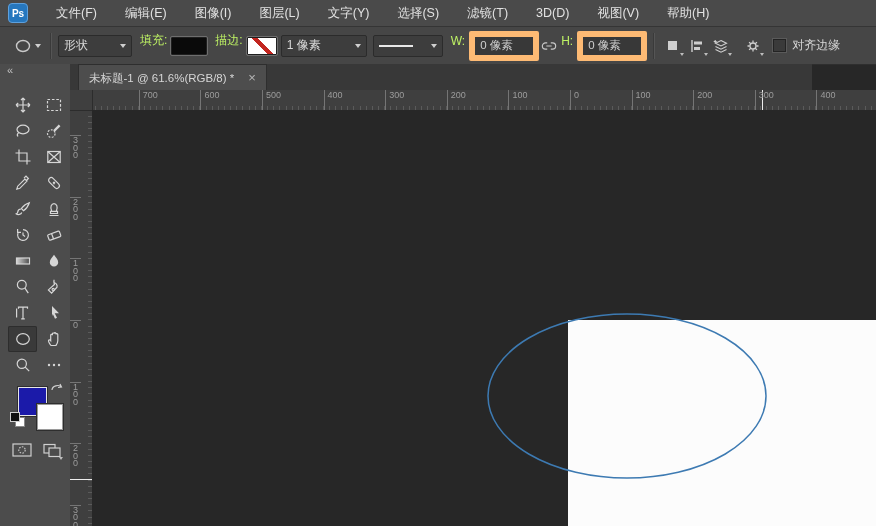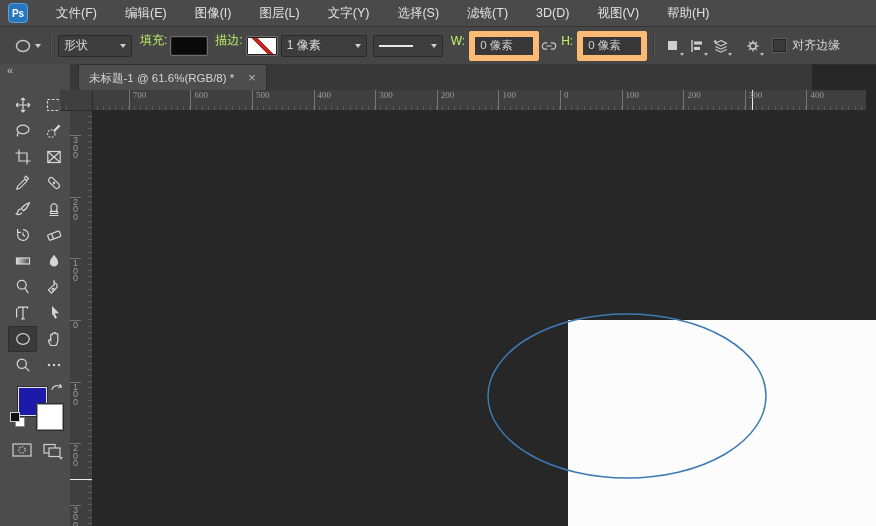--- a/index.html
+++ b/index.html
@@ -47,21 +47,21 @@
   #default-colors .b{position:absolute;left:0;top:0;width:8px;height:8px;background:#101010;border:1px solid #cfcfcf;z-index:2;}
   #default-colors .w{position:absolute;left:5px;top:5px;width:8px;height:8px;background:#fff;border:1px solid #888;}
   #quickmask-btn{position:absolute;left:10px;top:374px;}
   #screenmode-btn{position:absolute;left:40px;top:374px;}
   
   #tabbar{position:absolute;left:70px;top:64px;width:742px;height:26px;background:#383838;display:flex;}
   #doc-tab{height:26px;margin-left:8px;background:#4d4d4d;border:1px solid #2e2e2e;border-bottom:none;
            display:flex;align-items:center;padding:0 10px;font-size:11.5px;color:#d6d6d6;cursor:default;}
   #tab-close{margin-left:14px;color:#b5b5b5;font-size:13px;line-height:12px;cursor:default;}
   
-  #hruler{position:absolute;left:60px;top:90px;width:806px;height:20px;background:#3f3f3f;border-bottom:1px solid #2c2c2c;overflow:hidden;font-family:Liberation Serif, serif;}
+  #hruler{position:absolute;left:70px;top:90px;width:806px;height:20px;background:#3f3f3f;border-bottom:1px solid #2c2c2c;overflow:hidden;}
   #hruler::after{content:"";position:absolute;left:0;right:0;bottom:0;height:4px;
       background:repeating-linear-gradient(to right,#5a5a5a 0 1px,transparent 1px 6.16px);}
   .hlabel{position:absolute;top:0;bottom:0;border-left:1px solid #757575;padding-left:3px;
           font-size:9px;color:#9c9c9c;line-height:11px;}
   #vruler{position:absolute;left:70px;top:110px;width:22px;height:416px;background:#3f3f3f;border-right:1px solid #2c2c2c;overflow:hidden;}
   #vruler::after{content:"";position:absolute;top:0;bottom:0;right:0;width:4px;
       background:repeating-linear-gradient(to bottom,#5a5a5a 0 1px,transparent 1px 6.16px);}
   .vlabel{position:absolute;left:0;right:0;border-top:1px solid #757575;padding:1px 0 0 3px;
           font-size:9px;color:#9c9c9c;width:8px;word-break:break-all;line-height:7.5px;}
   #ruler-corner{position:absolute;left:70px;top:90px;width:22px;height:20px;background:#3f3f3f;

